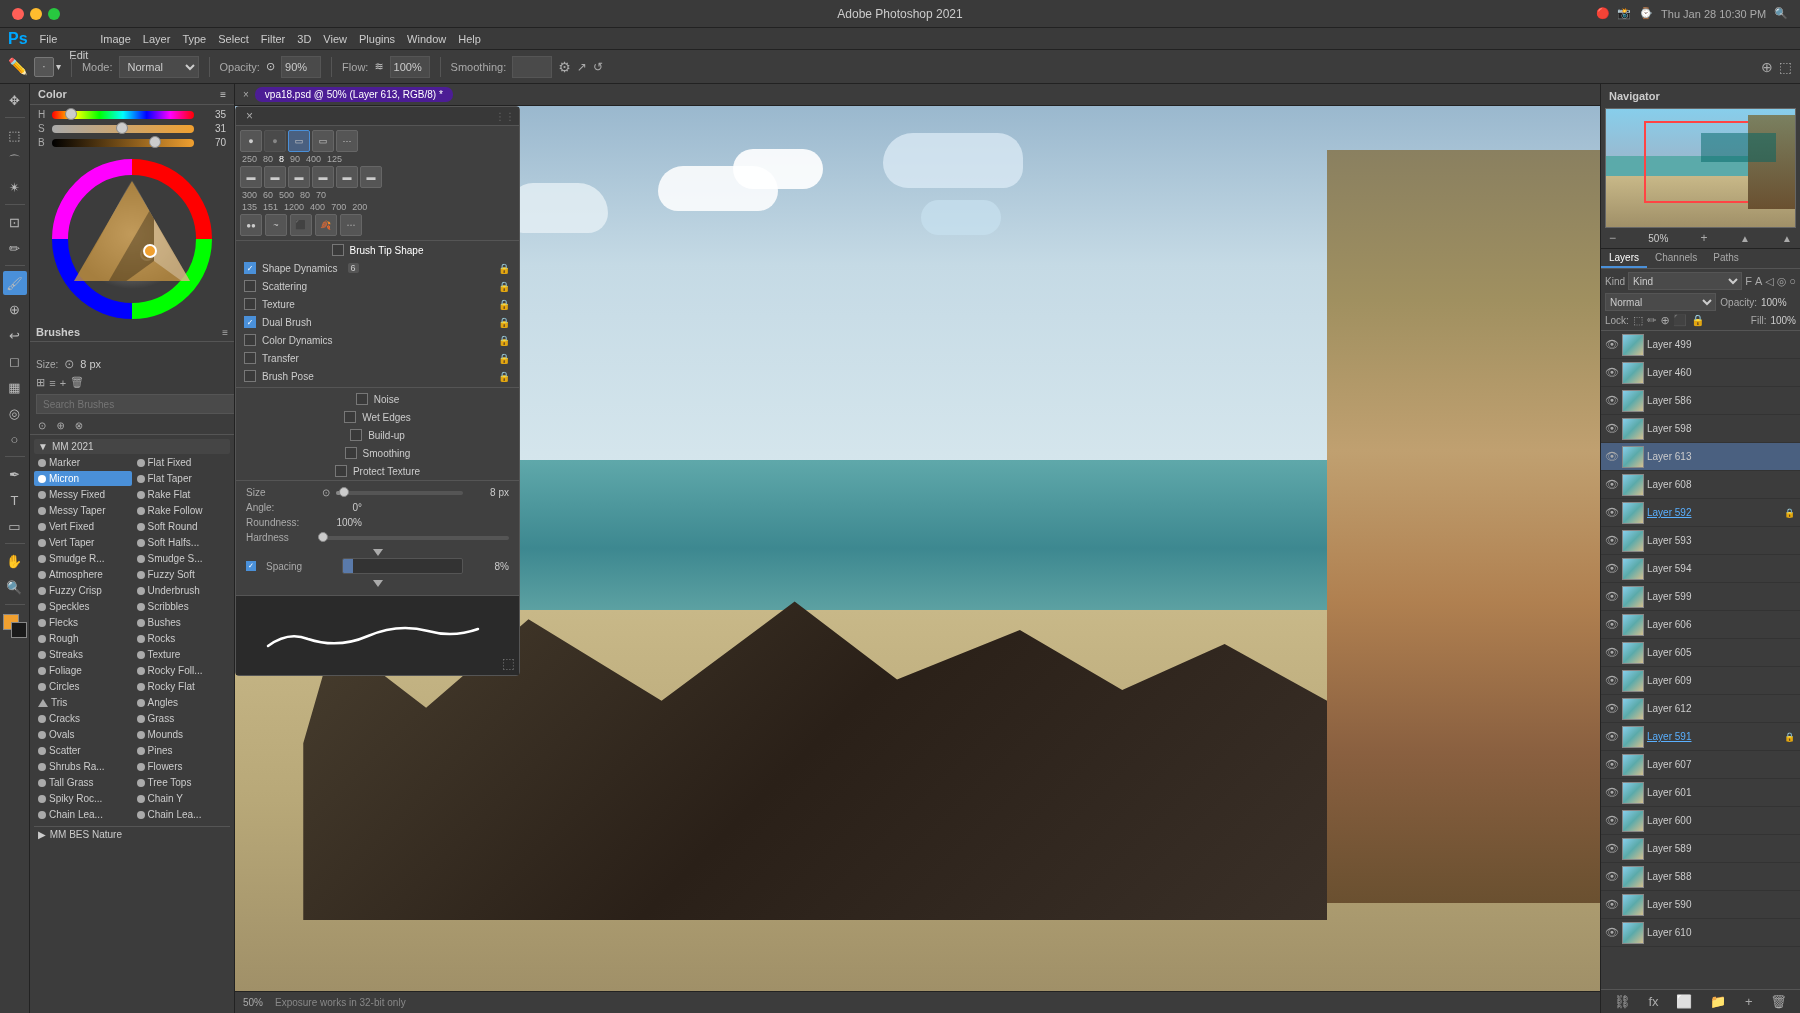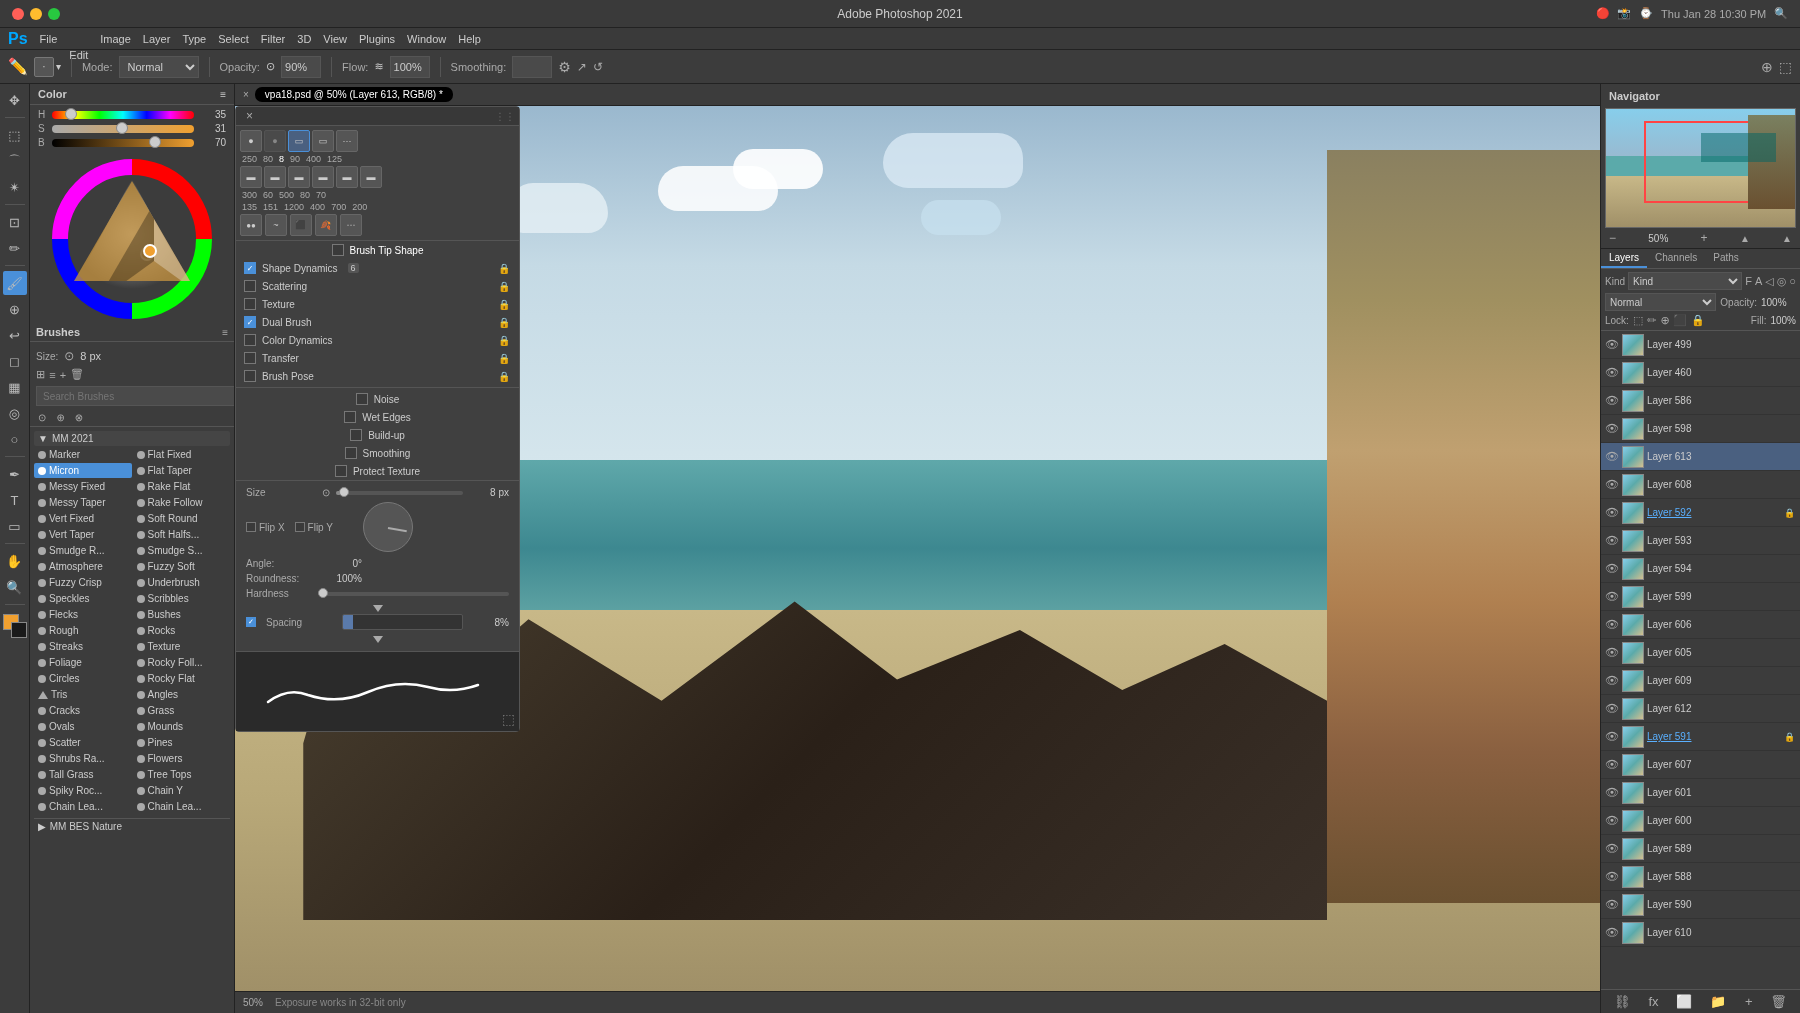--- a/index.html
+++ b/index.html
@@ -138,21 +138,21 @@
       flex: 1;
       overflow-y: auto;
       padding: 4px;
     }
     .brushes-header {
       display: flex;
       align-items: center;
       justify-content: space-between;
       padding: 3px 6px;
       border-bottom: 1px solid #555;
-      margin-bottom: 4px;
+      margin-bottom: 12px;
     }
     .brush-size-row {
       display: flex;
       align-items: center;
       padding: 3px 6px;
       gap: 6px;
     }
     .brush-search {
       width: 100%;
       background: #4a4a4a;
@@ -203,21 +203,21 @@
       border-bottom: 1px solid #222;
     }
     .canvas-tab {
       padding: 2px 10px;
       background: #555;
       border-radius: 3px 3px 0 0;
       font-size: 10px;
       cursor: pointer;
       color: #ccc;
     }
-    .canvas-tab.active { background: #000000; color: white; border-radius: 7px; }
+    .canvas-tab.active { background: #4c1d95; color: white; border-radius: 7px; }
     .canvas-area {
       width: 100%;
       height: calc(100% - 44px);
       position: relative;
       overflow: hidden;
     }
 
     
     .canvas-sky {
       position: absolute;
@@ -1102,36 +1102,20 @@
         <div class="control-row">
           <span class="control-label">Size</span>
           <span style="font-size:10px;color:#aaa;">⊙</span>
           <div class="control-slider" style="flex:1;">
             <div class="control-slider-fill" style="width:4%;"></div>
             <div class="control-slider-thumb" style="left:2%;"></div>
           </div>
           <span class="control-value">8 px</span>
         </div>
 
-        <div class="flip-row">
-          <div class="flip-checkbox">
-            <div style="width:10px;height:10px;border:1px solid #777;background:#3a3a3a;"></div>
-            <span>Flip X</span>
-          </div>
-          <div class="flip-checkbox">
-            <div style="width:10px;height:10px;border:1px solid #777;background:#3a3a3a;"></div>
-            <span>Flip Y</span>
-          </div>
-
-          <div style="position:relative;display:flex;flex-direction:column;align-items:center;margin-left:20px;">
-            <div class="angle-dial">
-              <div class="dial-line"></div>
-            </div>
-          </div>
-        </div>
 
         <div class="control-row">
           <span class="control-label">Angle:</span>
           <span class="control-value">0°</span>
         </div>
 
         <div class="control-row">
           <span class="control-label">Roundness:</span>
           <span class="control-value">100%</span>
         </div>

